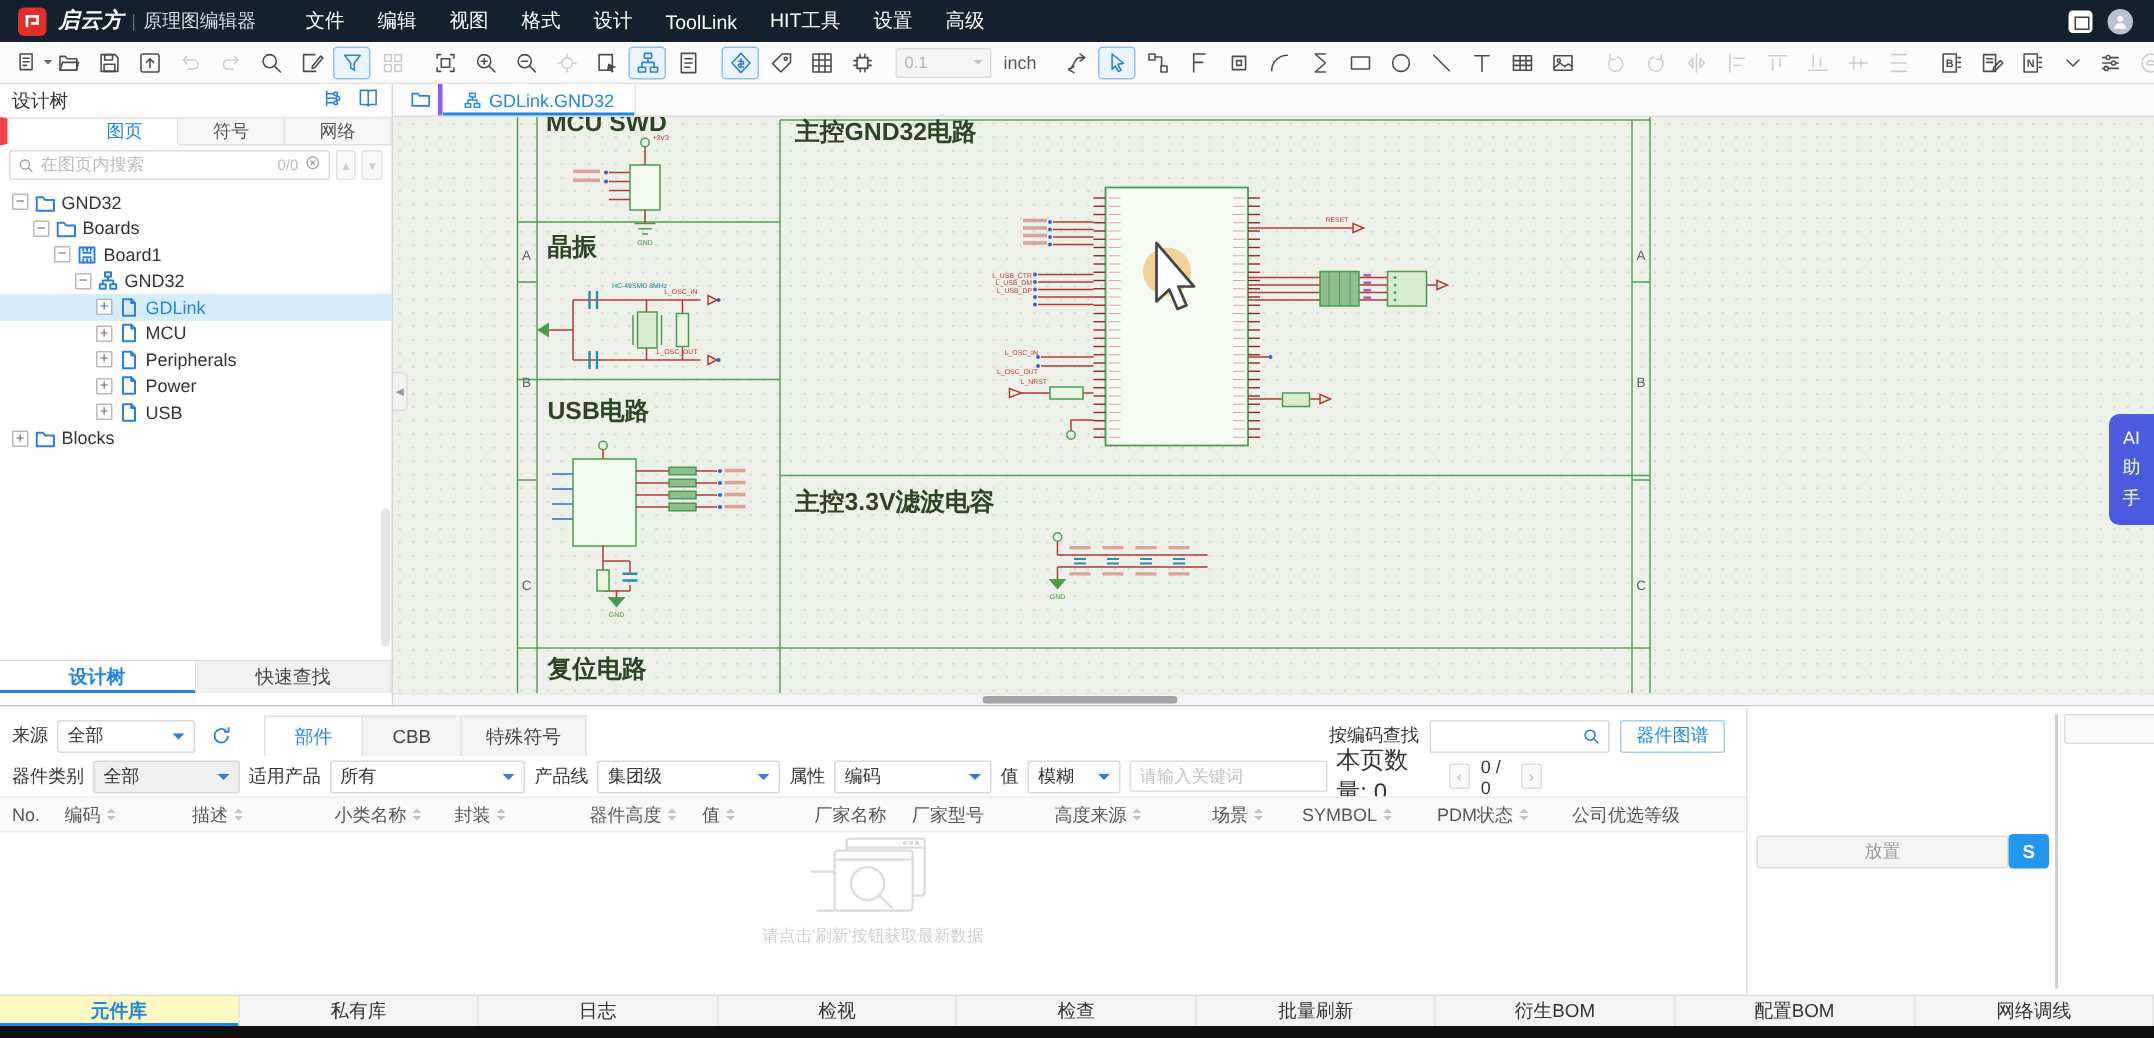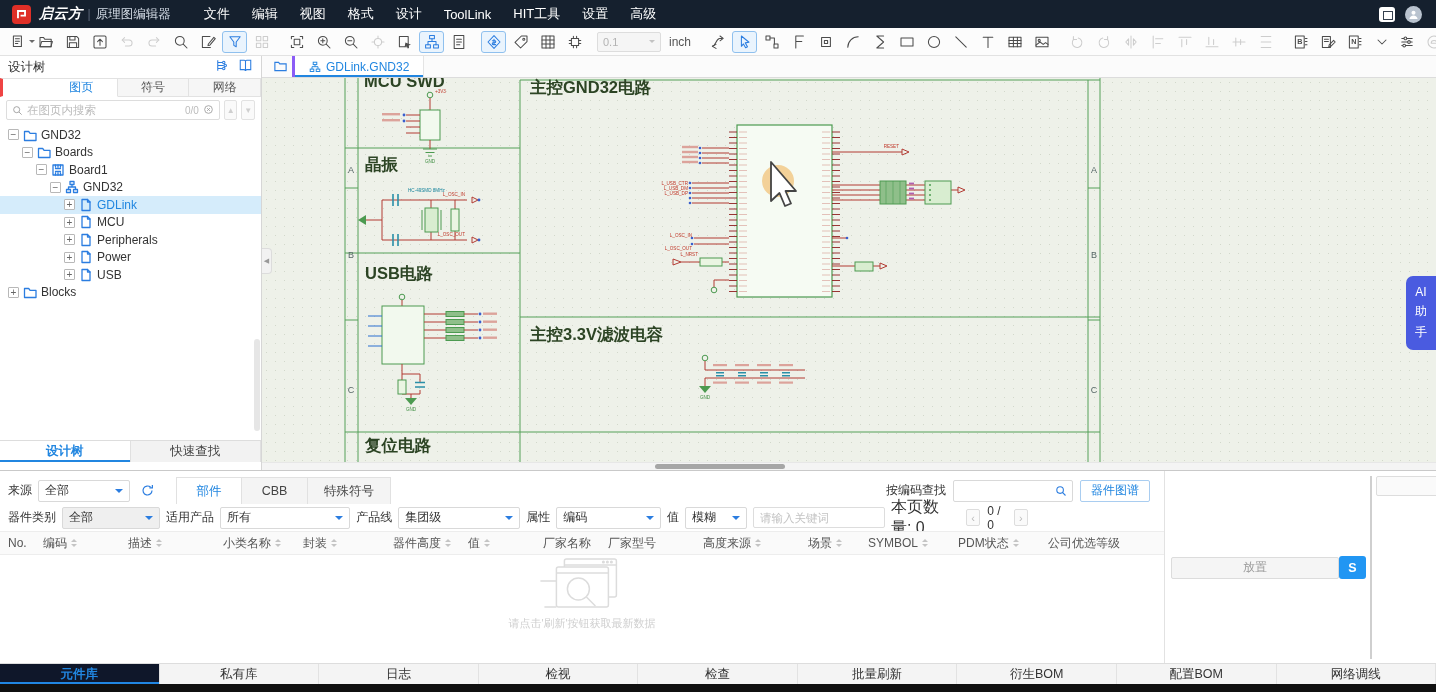--- a/index.html
+++ b/index.html
@@ -35,21 +35,21 @@
   .unit-label { font-size:12px; color:#555; margin:0 4px; }
 
   
   #main { display:flex; height:414px; }
   #sidebar { width:262px; border-right:1px solid #d6d6d6; display:flex; flex-direction:column; background:#fff; }
   .sb-header { height:22px; display:flex; align-items:center; padding:0 8px; font-size:12.5px; color:#333; }
   .sb-header .sb-hicons { margin-left:auto; display:flex; gap:9px; color:#2b7de0; }
   .sb-header svg { width:15px; height:15px; }
   .sb-tabs { display:flex; height:19px; }
   .sb-tab { flex:1; font-size:12px; display:flex; align-items:center; justify-content:center; background:#f6f6f6; border:1px solid #e2e2e2; border-left:none; color:#555; }
-  .sb-tab:first-child { border-left:3px solid #ef4444;padding-left:43px; }
+  .sb-tab:first-child { border-left:5px solid #ef4444;padding-left:43px; }
   .sb-tab.active { background:#fff; color:#2186e0; border-bottom-color:#fff; }
   .sb-search { height:26px; display:flex; align-items:center; padding:0 6px; gap:4px; }
   .search-box { flex:1; height:20px; border:1px solid #ddd; border-radius:2px; display:flex; align-items:center; padding:0 5px; gap:4px; }
   .search-box svg { width:11px; height:11px; color:#9a9a9a; flex:none; }
   .search-box input { border:0; outline:0; flex:1; min-width:0; font-size:11.5px; color:#333; font-family:inherit; }
   .search-box input::placeholder { color:#bcbcbc; }
   .search-count { font-size:10px; color:#bcbcbc; }
   .clear-ic { color:#c7c7c7; }
   .updown { width:20px; height:20px; border:1px solid #e2e2e2; background:#fafafa; color:#cfcfcf; font-size:8px; display:flex; align-items:center; justify-content:center; border-radius:2px; }
   .sb-tree { flex:1; overflow:hidden; position:relative; font-size:12px; color:#333; padding-top:3px; }
@@ -129,21 +129,21 @@
   .s-btn { margin-left:auto; width:27px; height:23px; background:#2196f3; color:#fff; border-radius:3px; display:flex; align-items:center; justify-content:center; font-size:12.5px; font-weight:bold; }
   .preview { flex:1; background:#dcdcdc; border:1px solid #cfcfcf; position:relative; }
   .preview::after { content:""; position:absolute; left:0; right:0; bottom:14px; height:9px; background:#c7c7c7; }
   .bp-right-foot { display:flex; gap:6px; height:20px; }
   .mini-select { width:172px; border:1px solid #ddd; background:#fafafa; border-radius:2px; display:flex; align-items:center; justify-content:flex-end; padding:0 6px; }
   .mini-select .chev { border:4px solid transparent; border-top-color:#c2c2c2; margin-top:4px; }
   .std-btn { flex:1; border:1px solid #ddd; background:#fafafa; color:#a3a3a3; font-size:12px; display:flex; align-items:center; justify-content:center; border-radius:2px; }
 
   #bottom-tabbar { height:21px; display:flex; background:#f4f4f4; border-top:1px solid #ddd; }
   .bt-tab { flex:1; display:flex; align-items:center; justify-content:center; font-size:12.5px; color:#333; border-right:1px solid #e2e2e2; }
-  .bt-tab.active { background:#0f172a; color:#2186e0; font-weight:bold; box-shadow:inset 0 -2px 0 #2186e0; }
+  .bt-tab.active { background:#fef9c3; color:#2186e0; font-weight:bold; box-shadow:inset 0 -2px 0 #2186e0; }
   #statusbar { height:8px; background:#101010; }
 </style>
 </head>
 <body>
 
 <div id="app">
 
   <header id="menubar">
     <div class="logo-box">
       <svg viewBox="0 0 14 14" fill="none" stroke="#fff" stroke-width="2">

